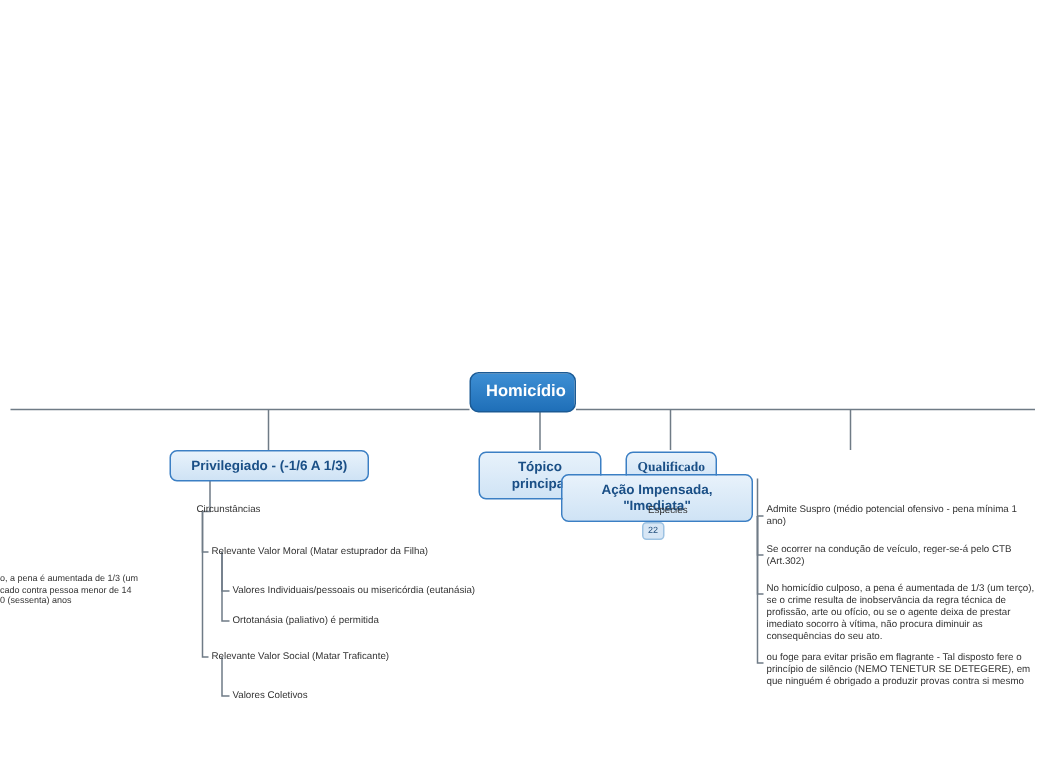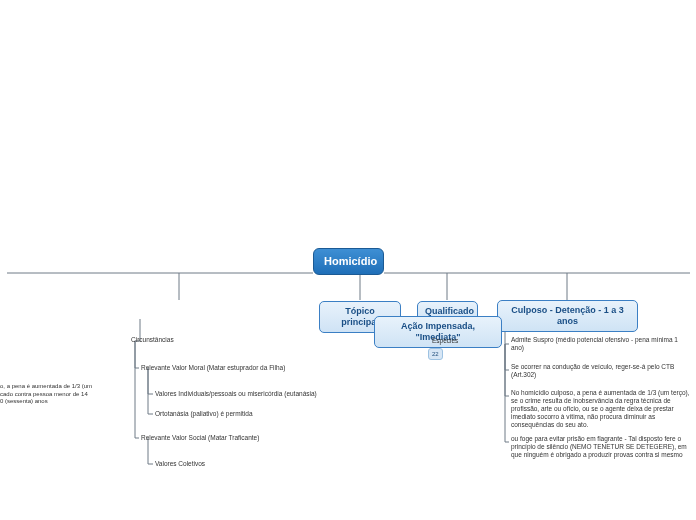--- a/index.html
+++ b/index.html
@@ -89,32 +89,32 @@
     <path d="M505 344 V 442 H 509" stroke="#6f7b86" stroke-width="1" fill="none"></path>
 
     <path d="M384 273 V 273" stroke="#6f7b86" stroke-width="1" fill="none"></path>
   </svg>
 
   <div class="node root" style="left:313px;top:248px;width:71px;">
     <span>Homicídio</span>
   </div>
 
 
+  <div class="node" style="left:113px;top:300px;width:133px;">
+    <span>Privilegiado - (-1/6 A 1/3)</span>
+  </div>
 
   <div class="node" style="left:319px;top:301px;width:82px;">
     <span>Tópico principal</span>
   </div>
 
-  <div class="node" style="left:417px;top:301px;width:61px;">
+  <div class="node" style="left:417px;top:301px;width:61px;font-family:Liberation Serif, serif;">
     <span>Qualificado</span>
   </div>
 
-  <div class="node" style="left:497px;top:300px;width:141px;">
-    <span>Culposo - Detenção - 1 a 3 anos</span>
-  </div>
 
   <div class="node" style="left:374px;top:316px;width:128px;">
     <span>Ação Impensada, "Imediata"</span>
   </div>
 
   <div class="leaf" style="left:432px;top:337px;width:60px;">
     <span>Espécies</span>
   </div>
 
   <div class="badge" style="left:428px;top:348px;">

